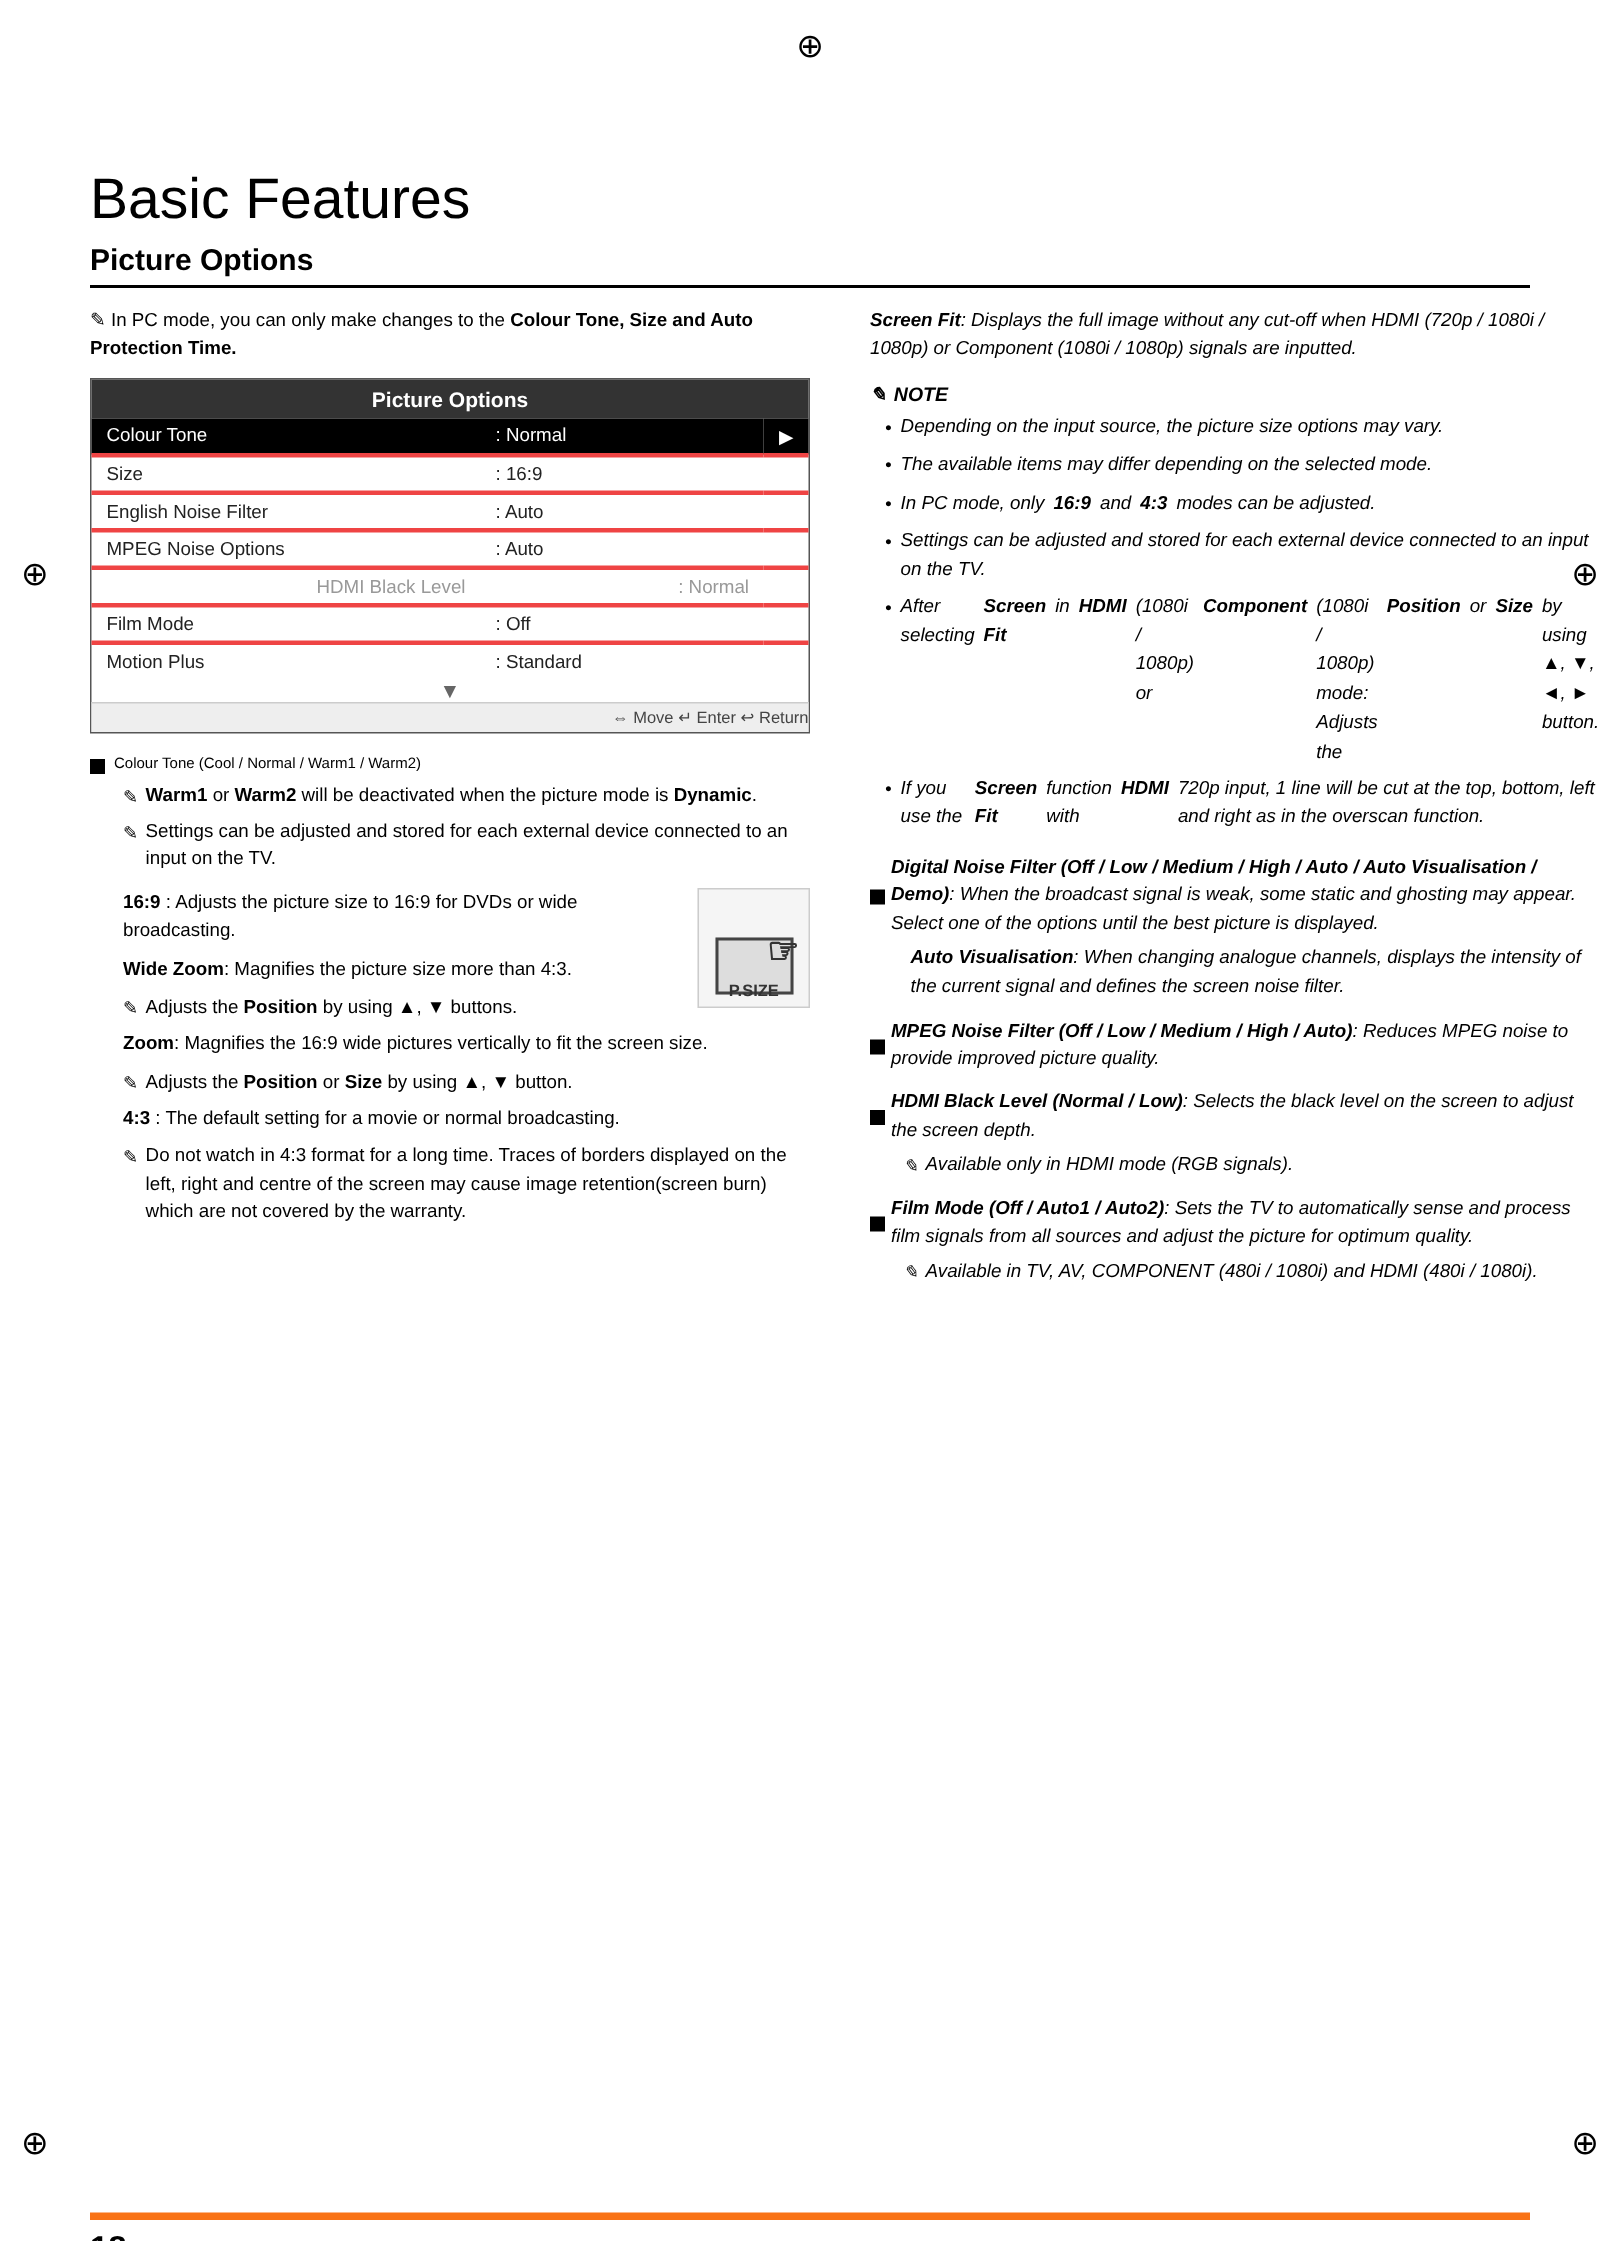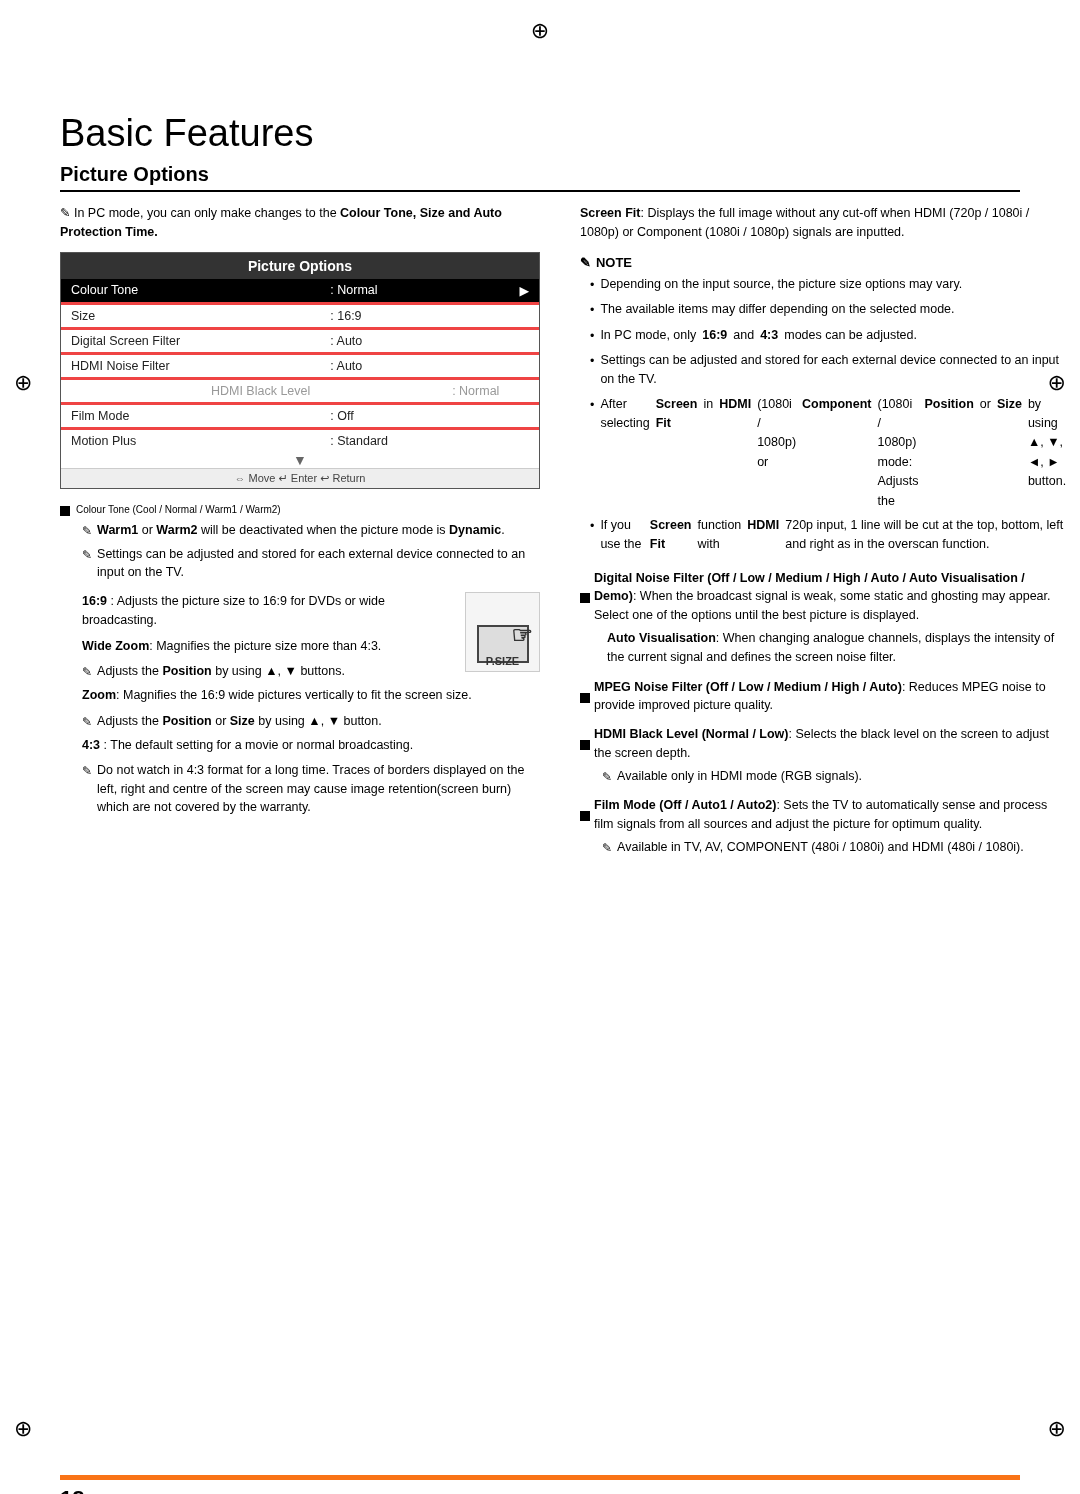--- a/index.html
+++ b/index.html
@@ -37,20 +37,21 @@
     .two-col {
       display: flex;
       gap: 40px;
     }
     .col-left {
       width: 480px;
       flex-shrink: 0;
     }
     .col-right {
       flex: 1;
+      font-style: italic;
     }
     .intro-text {
       font-size: 12.5px;
       margin-bottom: 10px;
       line-height: 1.5;
     }
     .intro-text strong {
       font-weight: bold;
     }
     
@@ -92,21 +93,21 @@
     }
     .po-table td.value {
       width: 40%;
     }
     .po-table td.arrow {
       width: 5%;
       text-align: right;
     }
     .po-nav {
       background: #eee;
-      text-align: center;
+      text-align: right;
       font-size: 11px;
       padding: 3px 0;
       color: #444;
       border-top: 1px solid #ccc;
     }
     
     .bullet-section {
       margin-bottom: 10px;
     }
     .bullet-title {
@@ -302,26 +303,26 @@
     <td class="label">Colour Tone</td>
     <td class="value">: Normal</td>
     <td class="arrow">▶</td>
   </tr>
               <tr>
     <td class="label">Size</td>
     <td class="value">: 16:9</td>
     <td class="arrow"></td>
   </tr>
               <tr>
-    <td class="label">Digital Screen Filter</td>
+    <td class="label">English Noise Filter</td>
     <td class="value">: Auto</td>
     <td class="arrow"></td>
   </tr>
               <tr>
-    <td class="label">HDMI Noise Filter</td>
+    <td class="label">MPEG Noise Options</td>
     <td class="value">: Auto</td>
     <td class="arrow"></td>
   </tr>
               <tr class="greyed">
     <td class="label">HDMI Black Level</td>
     <td class="value">: Normal</td>
     <td class="arrow"></td>
   </tr>
               <tr>
     <td class="label">Film Mode</td>

